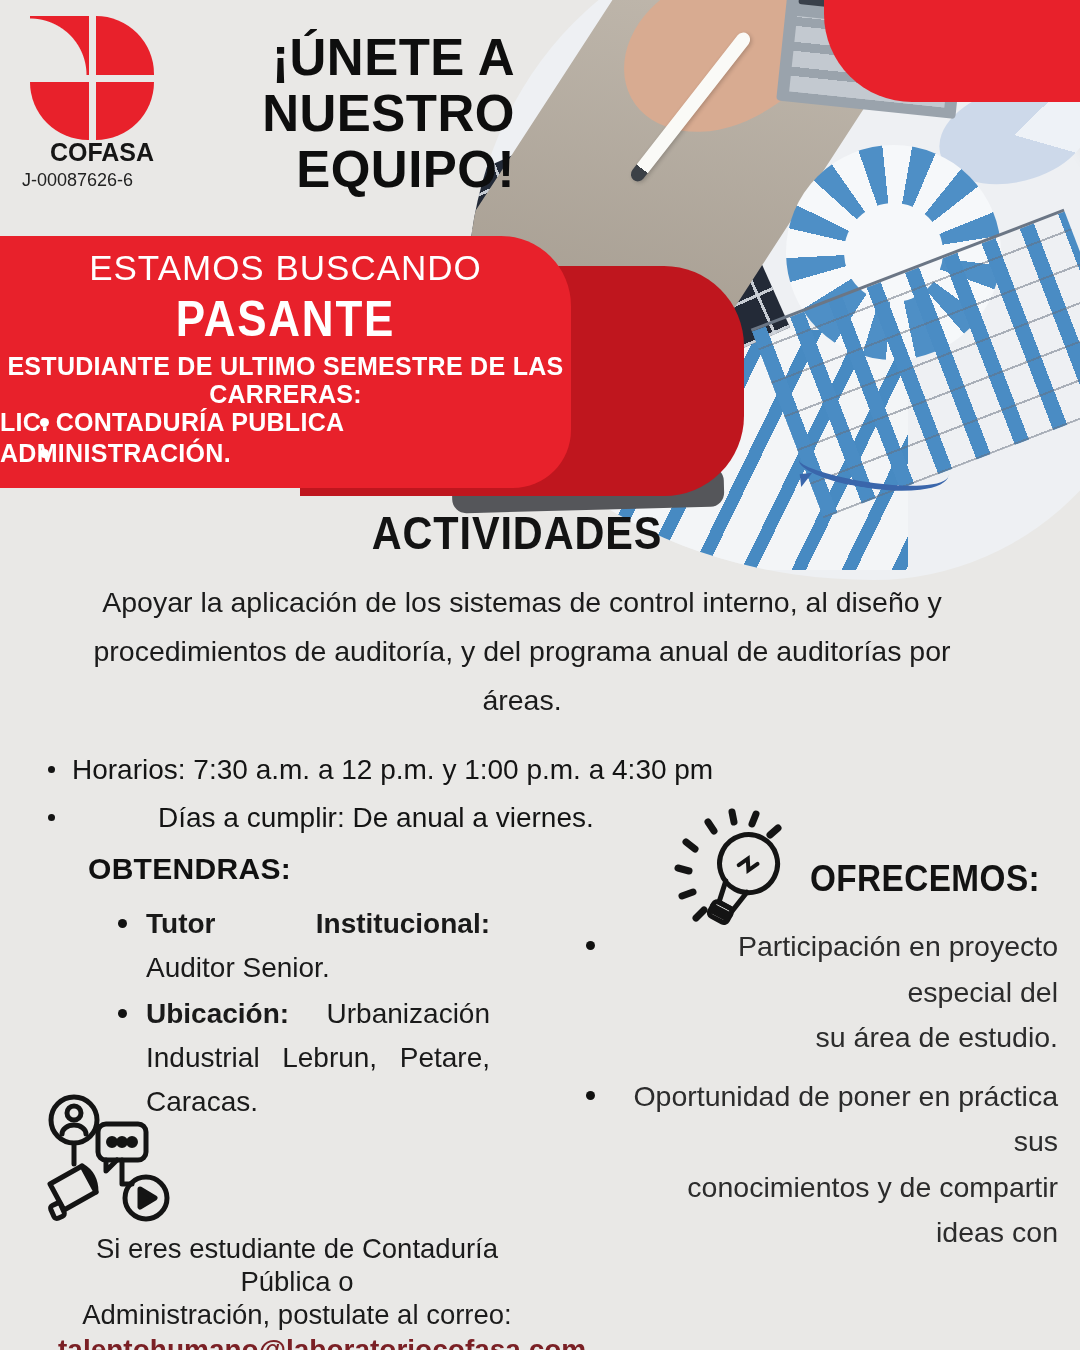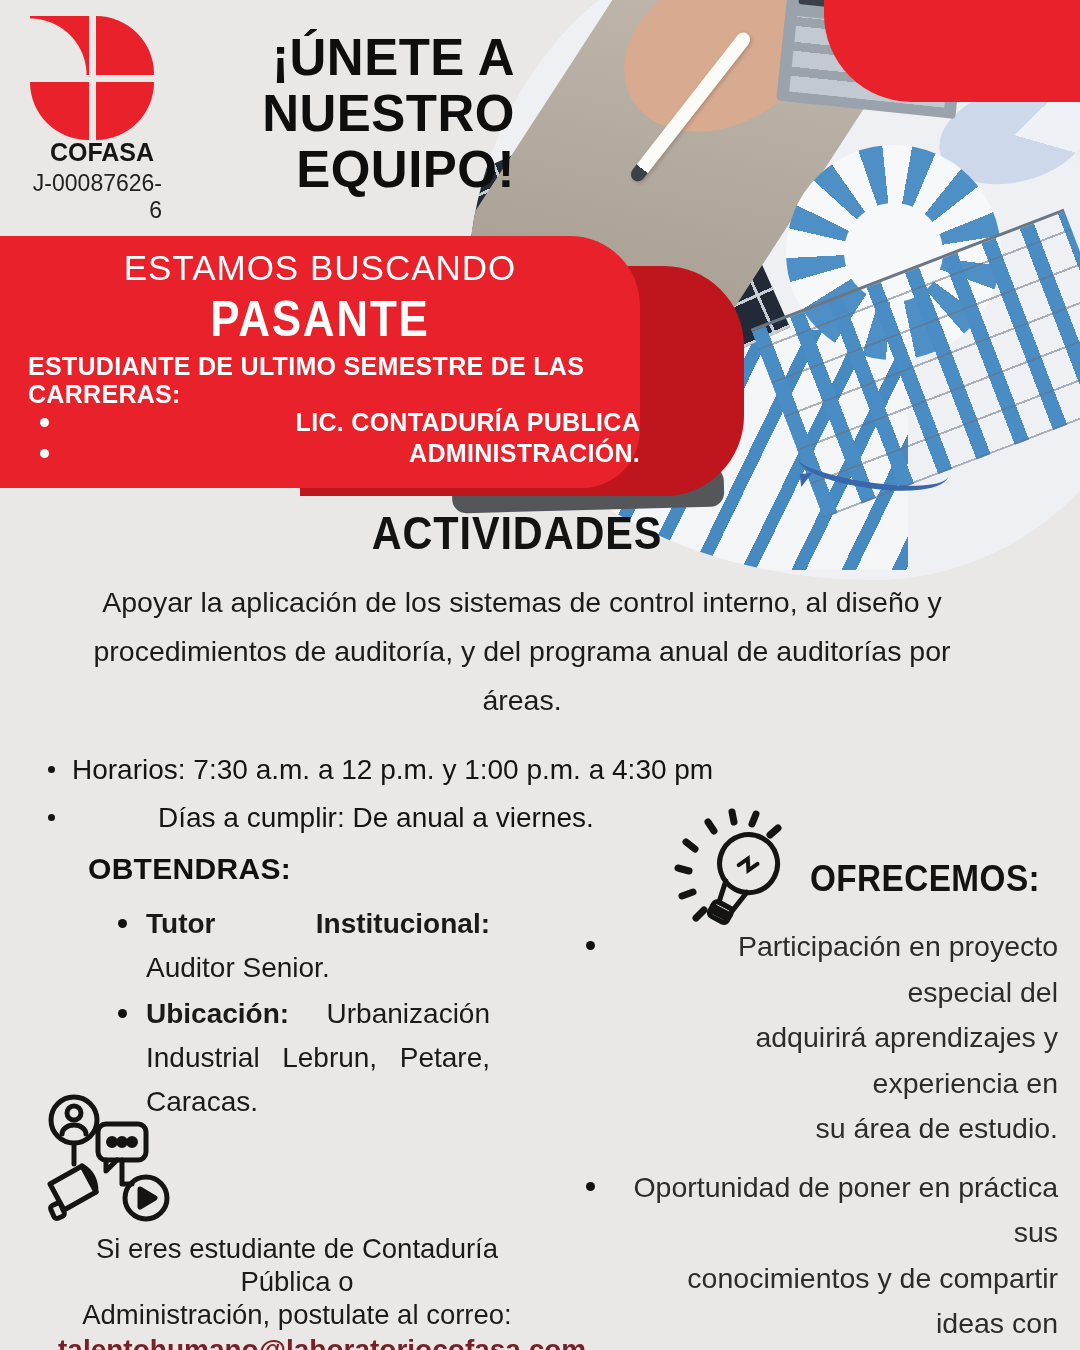--- a/index.html
+++ b/index.html
@@ -59,38 +59,38 @@
   
   .logo-mark{position:absolute;left:30px;top:16px;width:124px;height:124px;z-index:6;
     display:grid;grid-template:1fr 1fr / 1fr 1fr;gap:7px;}
   .q{background:var(--red);}
   .q-tl{background:radial-gradient(circle at 0 100%,var(--bg) 0 56px,var(--red) 57px);}
   .q-tr{border-radius:0 100% 0 0;}
   .q-bl{border-radius:0 0 0 100%;}
   .q-br{border-radius:0 0 100% 0;}
   .logo-word{position:absolute;left:22px;top:138px;width:140px;text-align:center;z-index:6;
     font-size:25px;font-weight:bold;letter-spacing:0;color:#161616;margin-left:10px;}
-  .logo-rif{position:absolute;left:22px;top:170px;width:140px;text-align:right;z-index:6;
-    font-size:23px;color:#222;}
+  .logo-rif{position:absolute;left:22px;top:170px;width:140px;text-align:left;z-index:6;
+    font-size:18px;color:#222;}
 
   
   .hero{position:absolute;left:120px;top:30px;width:395px;z-index:6;text-align:right;
     font-size:51px;line-height:56px;font-weight:bold;letter-spacing:.5px;color:#0e0e0e;}
 
   
-  .banner{position:absolute;left:0;top:236px;width:640px;height:252px;background:var(--red);
+  .banner{position:absolute;left:0;top:236px;width:571px;height:252px;background:var(--red);
     border-radius:0 70px 58px 0;z-index:4;color:#fff;}
   .eyebrow{position:absolute;top:12px;width:100%;text-align:center;font-size:35px;font-weight:400;
     letter-spacing:1px;}
   .role{position:absolute;top:54px;width:100%;text-align:center;font-size:50px;font-weight:bold;
     letter-spacing:2px;transform:scaleX(.88);}
-  .bsub{position:absolute;width:100%;font-size:25px;font-weight:bold;letter-spacing:.3px;padding-left:28px;}
+  .bsub{position:absolute;width:100%;text-align:center;font-size:25px;font-weight:bold;letter-spacing:.3px;}
   .bsub1{top:116px;} .bsub2{top:144px;}
   .careers{position:absolute;top:172px;left:0;width:100%;margin:0;padding:0;list-style:none;}
-  .careers li{position:relative;height:31px;text-align:right;font-size:25px;font-weight:bold;letter-spacing:.3px;}
+  .careers li{position:relative;height:31px;text-align:left;font-size:25px;font-weight:bold;letter-spacing:.3px;}
   .careers li::before{content:'';position:absolute;left:40px;top:10px;width:9px;height:9px;border-radius:50%;background:#fff;}
 
   
   .act-title{position:absolute;left:0;top:506px;width:1034px;z-index:6;text-align:center;
     font-size:46px;font-weight:bold;letter-spacing:1px;transform:scaleX(.9);}
   .act-desc{position:absolute;left:72px;top:578px;width:900px;z-index:6;text-align:center;
     font-size:28.5px;line-height:49px;color:#1b1b1b;}
   .act-list{position:absolute;left:46px;top:738px;width:920px;z-index:6;margin:0;padding:0;list-style:none;
     font-size:28px;color:#141414;}
   .act-list li{position:relative;margin-bottom:10px;line-height:32px;margin-top:16px;}
@@ -207,21 +207,20 @@
     <path d="M32 112 l8 -8" stroke-width="7"></path>
     <path d="M44 16 l6 9" stroke-width="7"></path>
     <path d="M68 6 l2 10" stroke-width="7"></path>
     <path d="M92 8 l-4 10" stroke-width="7"></path>
     <path d="M114 22 l-8 7" stroke-width="7"></path>
   </svg>
   <div class="ofr-title">OFRECEMOS:</div>
   <div class="ofr-list">
     <div class="ofr-item">
       <div>Participación en proyecto especial del</div>
-      <div>adquirirá aprendizajes y experiencia en</div>
       <div>su área de estudio.</div>
     </div>
     <div class="ofr-item">
       <div>Oportunidad de poner en práctica sus</div>
       <div>conocimientos y de compartir ideas con</div>
 
     </div>
 
   </div>
 

